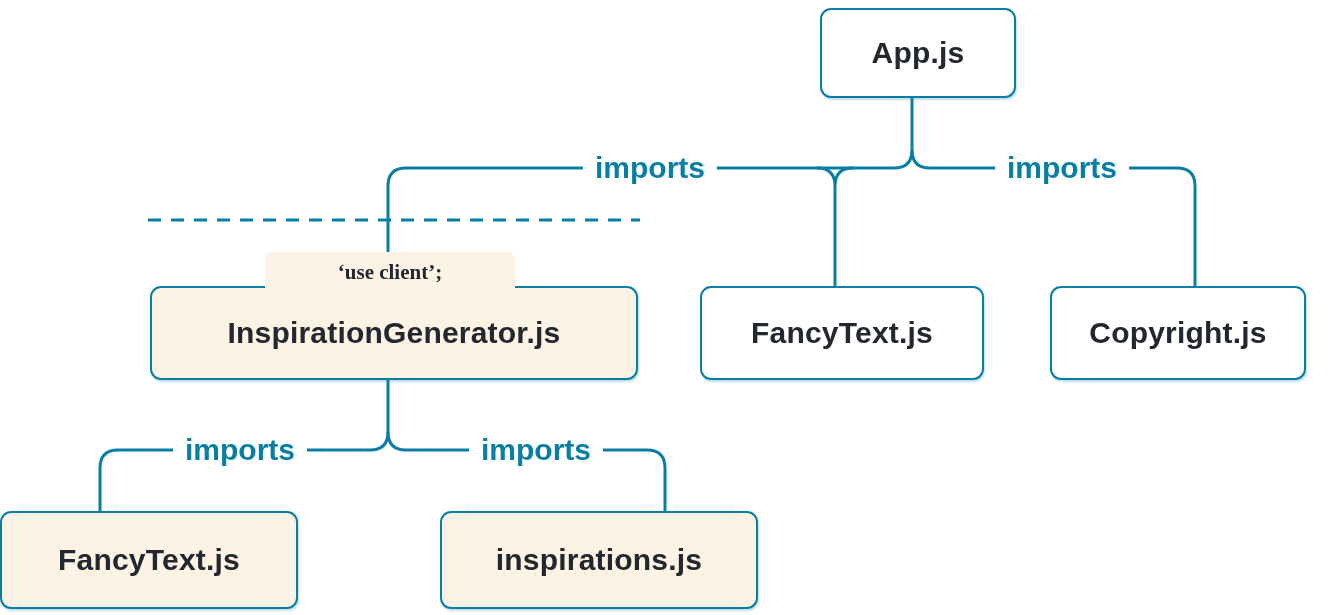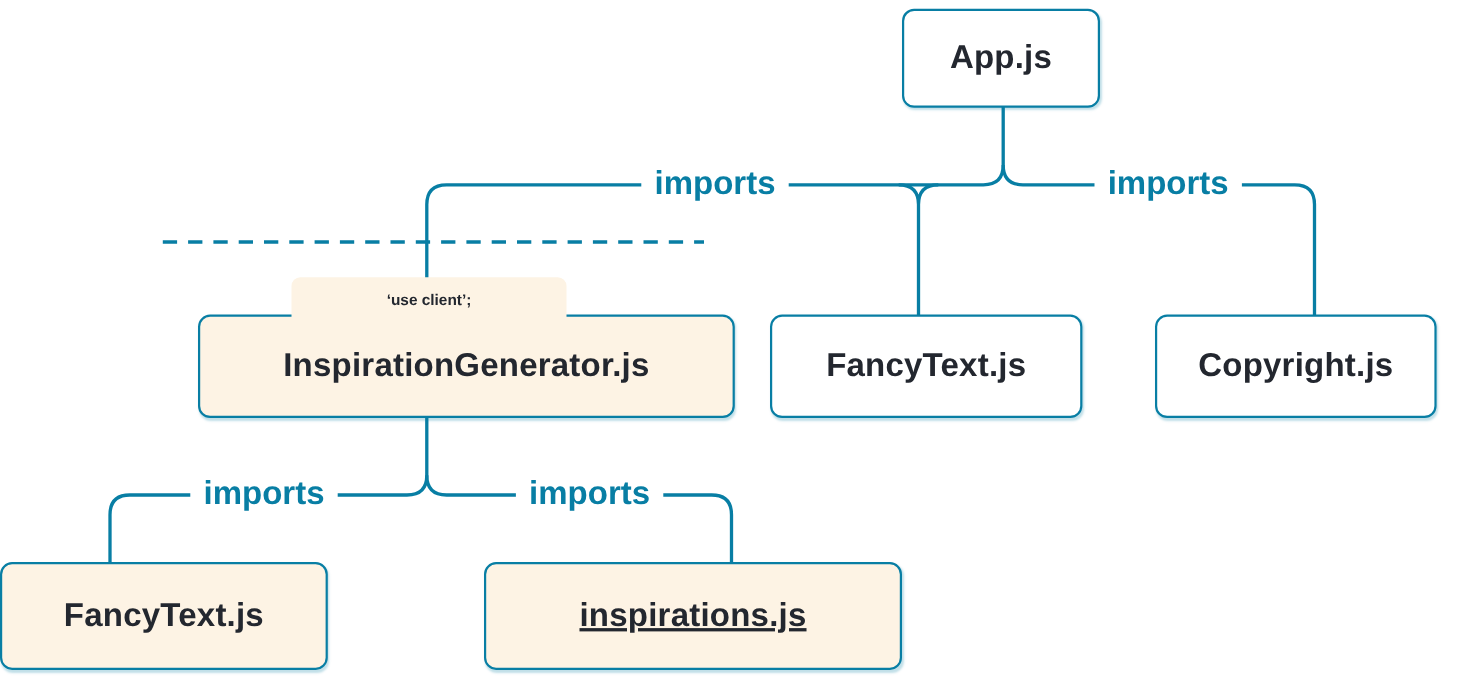--- a/index.html
+++ b/index.html
@@ -64,32 +64,32 @@
   .node.client { background: var(--client-bg); }
   .directive-badge {
     position: absolute;
     z-index: 4;
     display: flex;
     align-items: center;
     justify-content: center;
     background: var(--client-bg);
     border-radius: 8px 8px 0 0;
     color: var(--text);
-    font-family: Liberation Sans, sans-serif;
-    font-size: 14px;
+    font-family: Liberation Serif, serif;
+    font-size: 21px;
     font-weight: 600;
     white-space: nowrap;
   }
   
-  .node-app                  { left: 820px;  top: 8px;   width: 180px; height: 90px; }
-  .node-inspiration-generator{ left: 150px;  top: 286px; width: 488px; height: 94px; margin-left: 30px; }
+  .node-app                  { left: 820px;  top: 8px;   width: 196px; height: 90px; }
+  .node-inspiration-generator{ left: 150px;  top: 286px; width: 488px; height: 94px; }
   .node-fancytext-top        { left: 700px;  top: 286px; width: 284px; height: 94px; }
   .node-copyright            { left: 1050px; top: 286px; width: 256px; height: 94px; }
   .node-fancytext-bottom     { left: 0px;    top: 511px; width: 298px; height: 98px; }
-  .node-inspirations         { left: 440px;  top: 511px; width: 380px; height: 98px; text-decoration: underline; }
+  .node-inspirations         { left: 440px;  top: 511px; width: 318px; height: 98px; }
   .badge-use-client          { left: 265px;  top: 252px; width: 250px; height: 40px; }
   
   .label-app-left   { left: 650px;  top: 167px; }
   .label-app-right  { left: 1062px; top: 167px; }
   .label-ig-left    { left: 240px;  top: 449px; }
   .label-ig-right   { left: 536px;  top: 449px; }
 </style>
 </head>
 <body>
 

